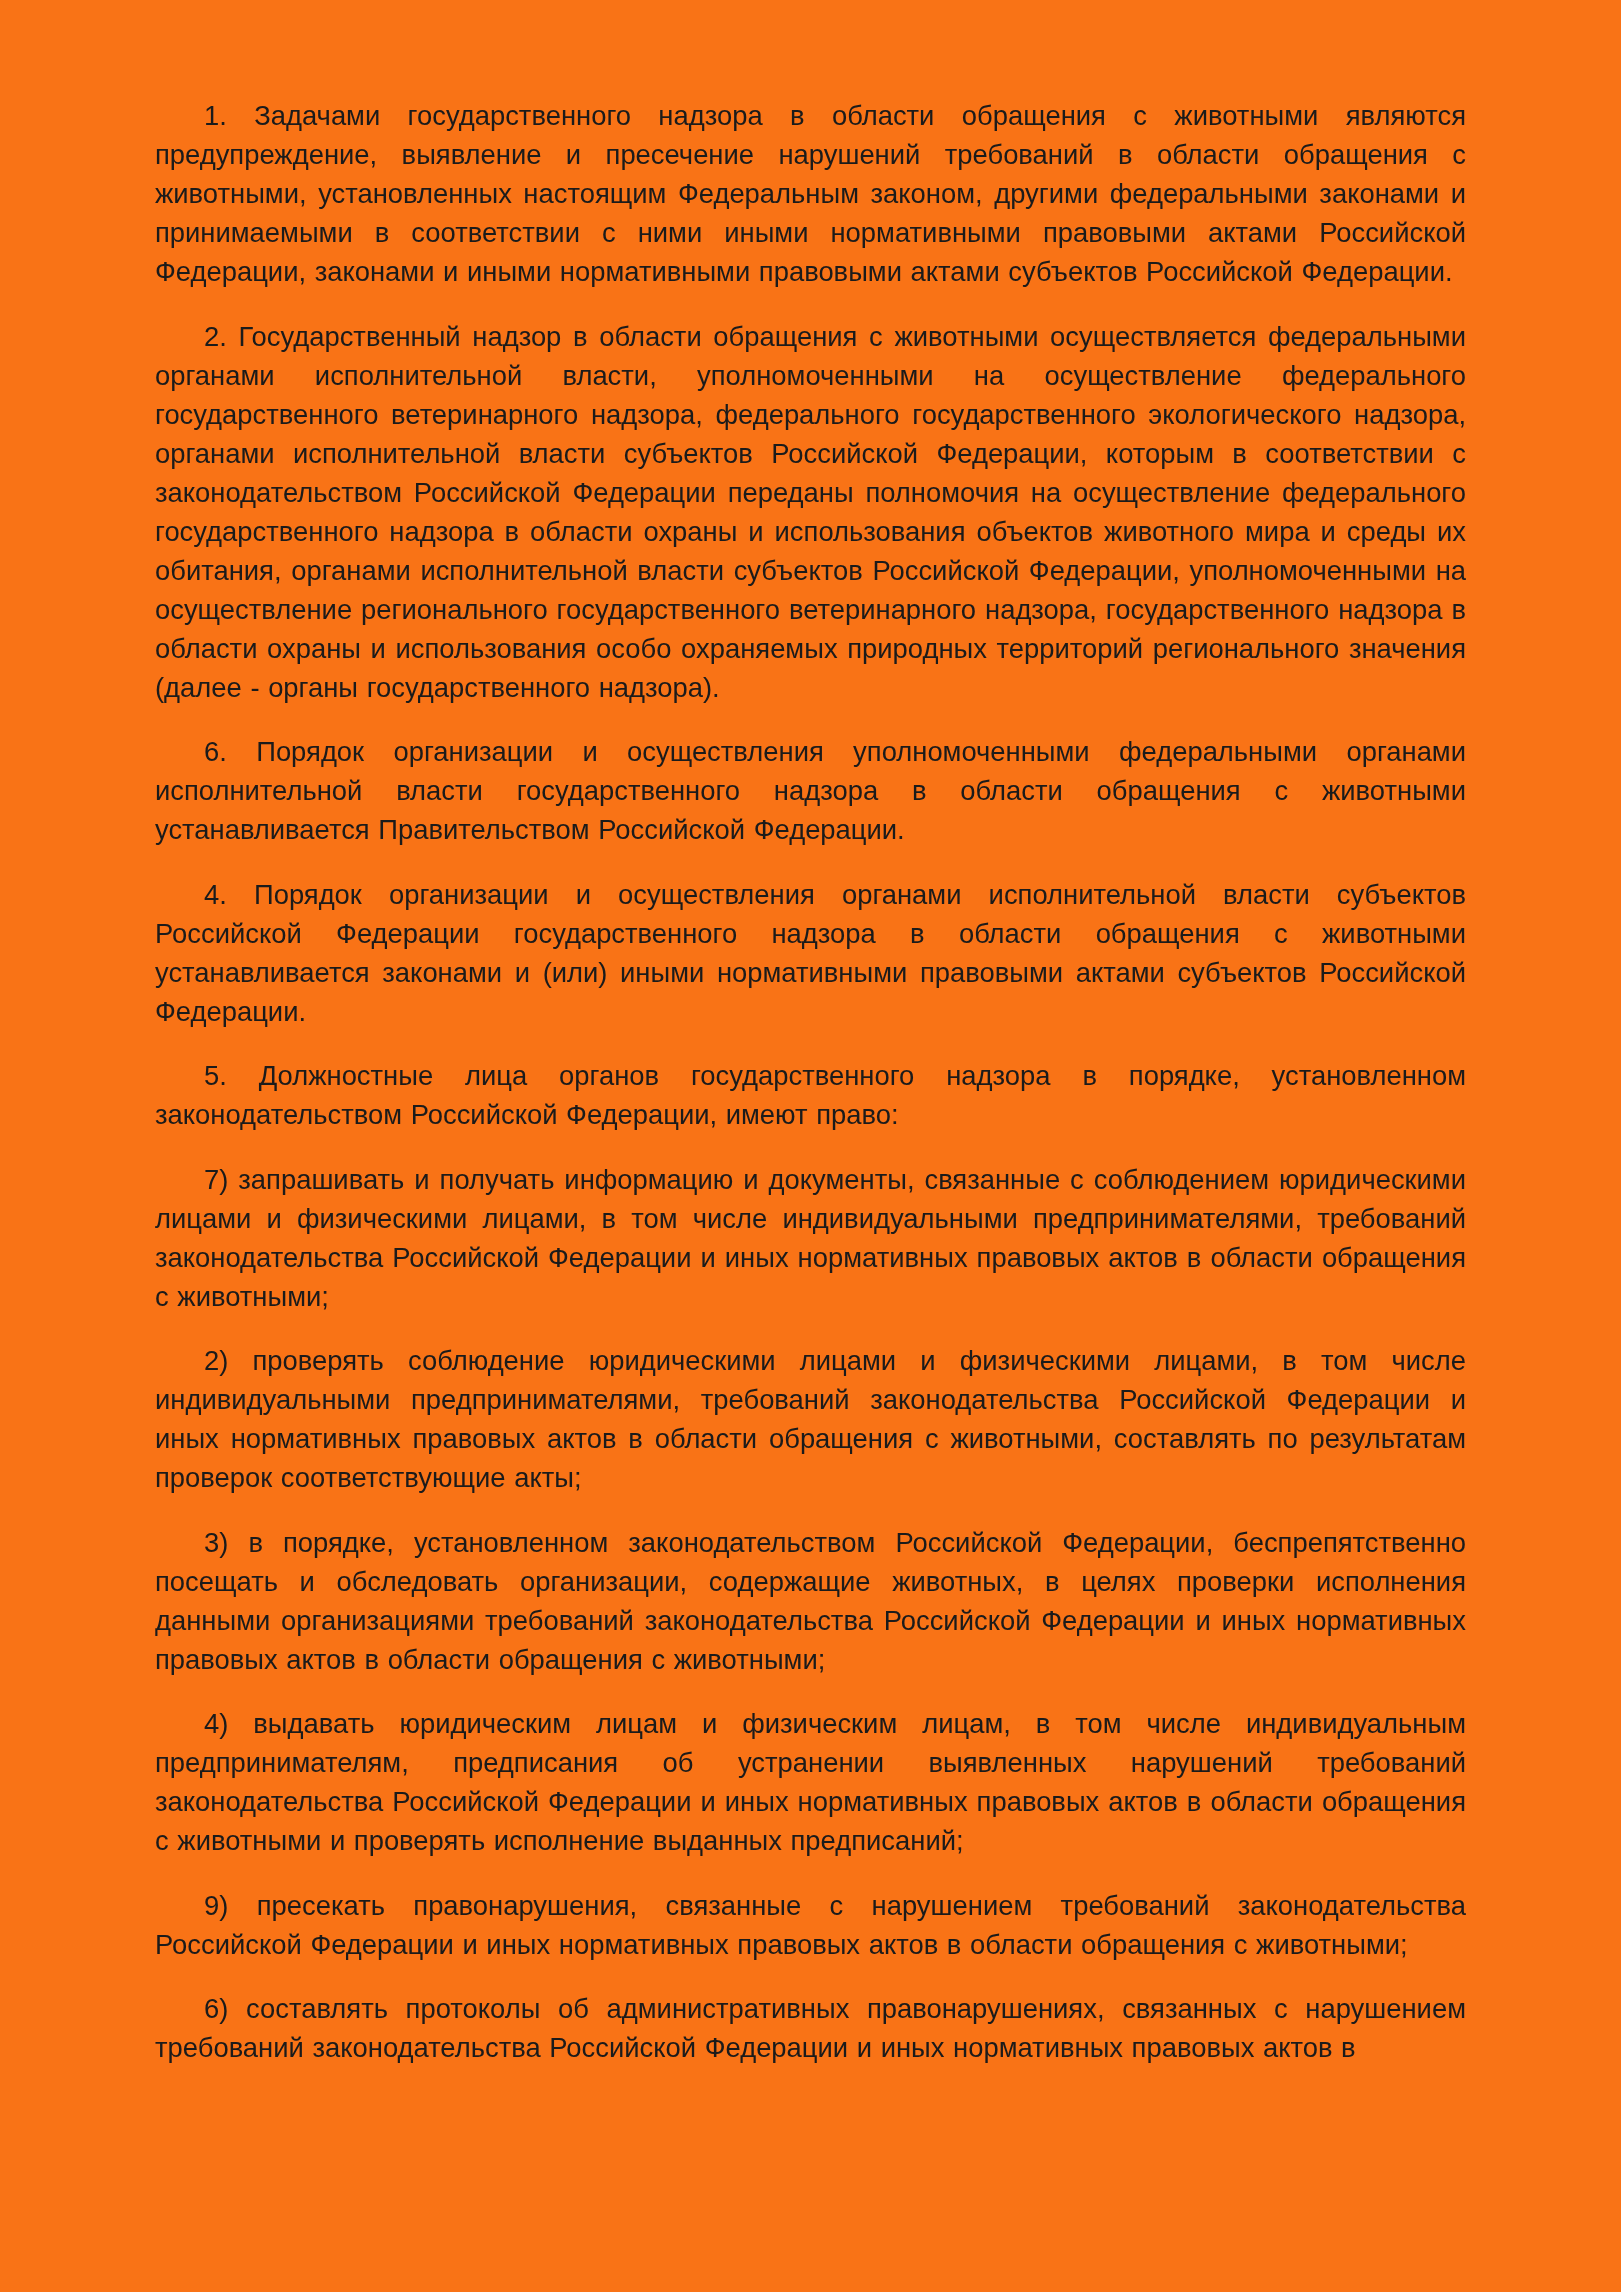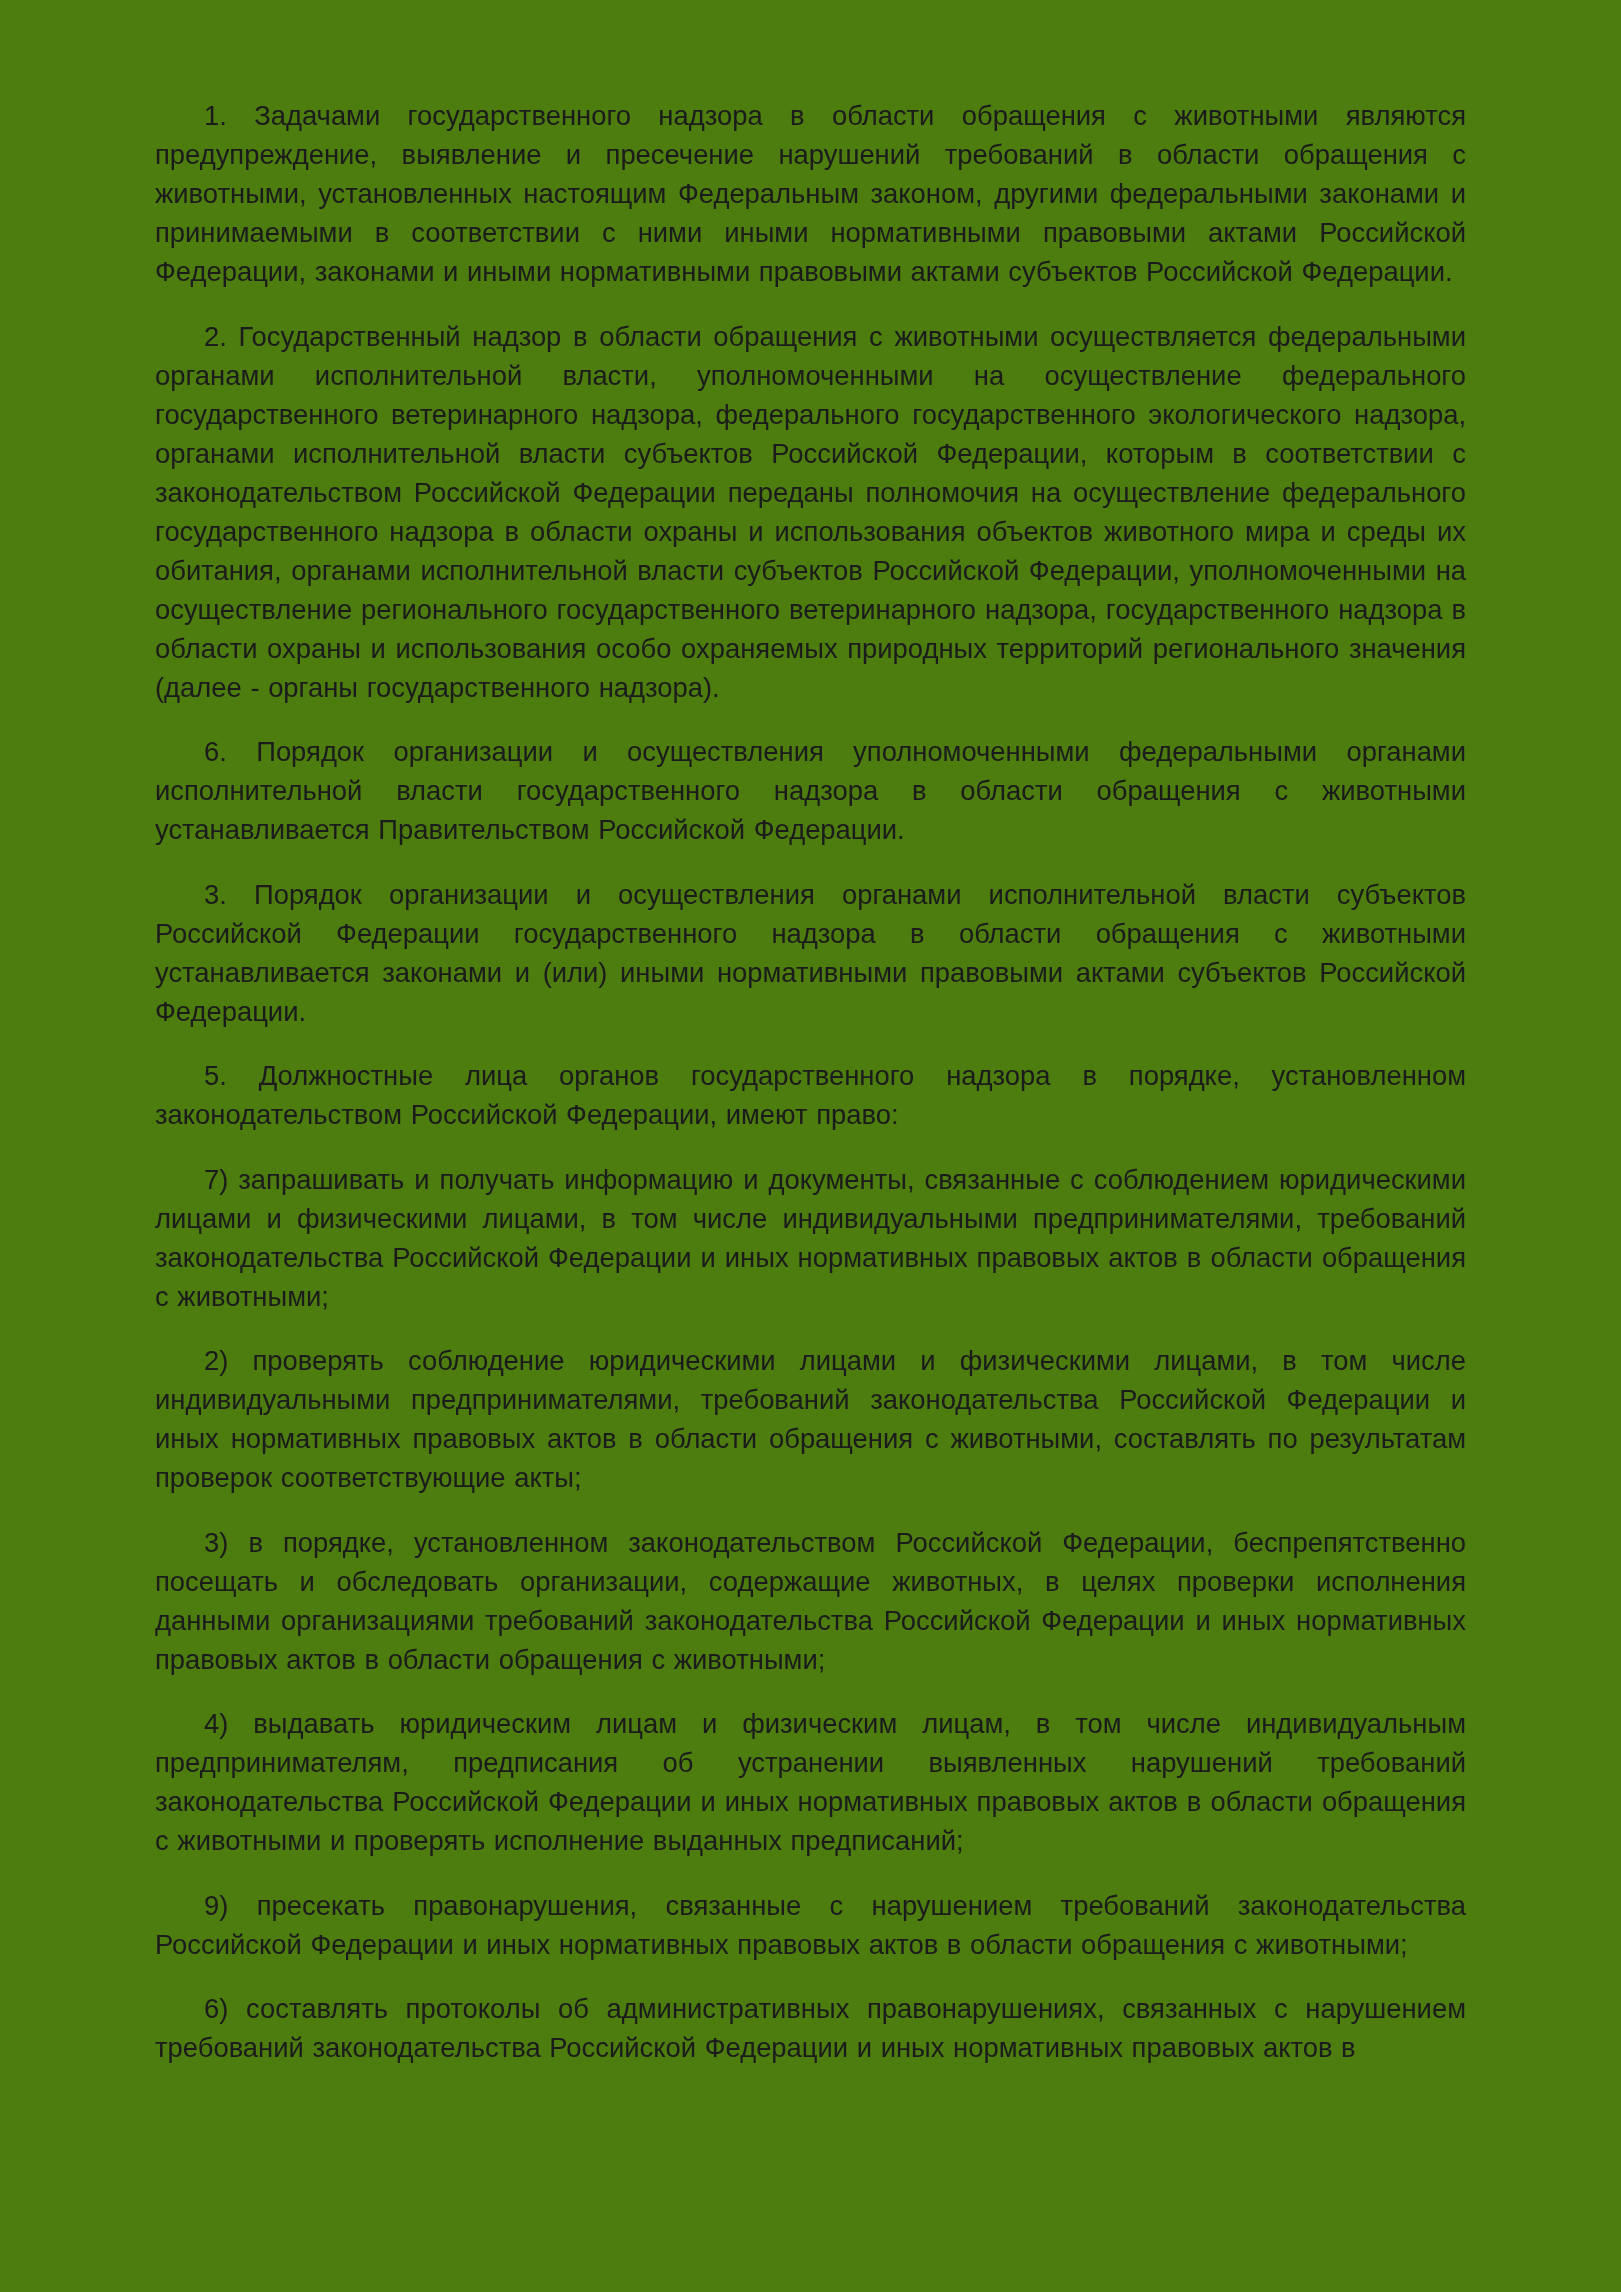--- a/index.html
+++ b/index.html
@@ -5,21 +5,21 @@
   html, body {
     margin: 0;
     padding: 0;
     background: #ffffff;
   }
   .page {
     position: relative;
     width: 1621px;
     height: 2293px;
     box-sizing: border-box;
-    background: #4d7c0f;
+    background: #f97316;
     padding: 96px 155px 39px 155px;
     overflow: hidden;
     font-family: "Liberation Sans", "DejaVu Sans", sans-serif;
     font-size: 27.4px;
     line-height: 39px;
     color: #1b1b1b;
     -webkit-font-smoothing: antialiased;
   }
   .para {
     margin: 0 0 25.5px 0;
@@ -32,21 +32,21 @@
     margin-bottom: 12px;
   }
 </style>
 </head>
 <body>
 
 <div class="page">
   <p class="para">1. Задачами государственного надзора в области обращения с животными являются предупреждение, выявление и пресечение нарушений требований в области обращения с животными, установленных настоящим Федеральным законом, другими федеральными законами и принимаемыми в соответствии с ними иными нормативными правовыми актами Российской Федерации, законами и иными нормативными правовыми актами субъектов Российской Федерации.</p>
   <p class="para">2. Государственный надзор в области обращения с животными осуществляется федеральными органами исполнительной власти, уполномоченными на осуществление федерального государственного ветеринарного надзора, федерального государственного экологического надзора, органами исполнительной власти субъектов Российской Федерации, которым в соответствии с законодательством Российской Федерации переданы полномочия на осуществление федерального государственного надзора в области охраны и использования объектов животного мира и среды их обитания, органами исполнительной власти субъектов Российской Федерации, уполномоченными на осуществление регионального государственного ветеринарного надзора, государственного надзора в области охраны и использования особо охраняемых природных территорий регионального значения (далее - органы государственного надзора).</p>
   <p class="para">6. Порядок организации и осуществления уполномоченными федеральными органами исполнительной власти государственного надзора в области обращения с животными устанавливается Правительством Российской Федерации.</p>
-  <p class="para">3. Порядок организации и осуществления органами исполнительной власти субъектов Российской Федерации государственного надзора в области обращения с животными устанавливается законами и (или) иными нормативными правовыми актами субъектов Российской Федерации.</p>
+  <p class="para">4. Порядок организации и осуществления органами исполнительной власти субъектов Российской Федерации государственного надзора в области обращения с животными устанавливается законами и (или) иными нормативными правовыми актами субъектов Российской Федерации.</p>
   <p class="para">5. Должностные лица органов государственного надзора в порядке, установленном законодательством Российской Федерации, имеют право:</p>
   <p class="para">7) запрашивать и получать информацию и документы, связанные с соблюдением юридическими лицами и физическими лицами, в том числе индивидуальными предпринимателями, требований законодательства Российской Федерации и иных нормативных правовых актов в области обращения с животными;</p>
   <p class="para">2) проверять соблюдение юридическими лицами и физическими лицами, в том числе индивидуальными предпринимателями, требований законодательства Российской Федерации и иных нормативных правовых актов в области обращения с животными, составлять по результатам проверок соответствующие акты;</p>
   <p class="para">3) в порядке, установленном законодательством Российской Федерации, беспрепятственно посещать и обследовать организации, содержащие животных, в целях проверки исполнения данными организациями требований законодательства Российской Федерации и иных нормативных правовых актов в области обращения с животными;</p>
   <p class="para">4) выдавать юридическим лицам и физическим лицам, в том числе индивидуальным предпринимателям, предписания об устранении выявленных нарушений требований законодательства Российской Федерации и иных нормативных правовых актов в области обращения с животными и проверять исполнение выданных предписаний;</p>
   <p class="para">9) пресекать правонарушения, связанные с нарушением требований законодательства Российской Федерации и иных нормативных правовых актов в области обращения с животными;</p>
   <p class="para">6) составлять протоколы об административных правонарушениях, связанных с нарушением требований законодательства Российской Федерации и иных нормативных правовых актов в</p>
 </div>
 
 

